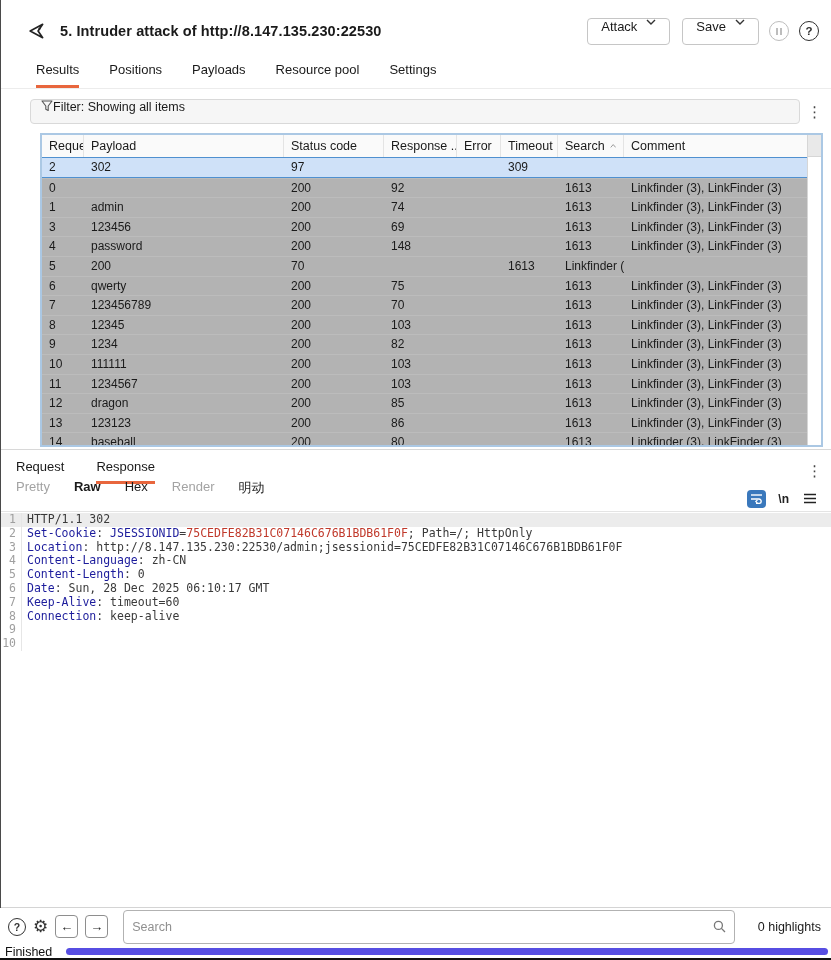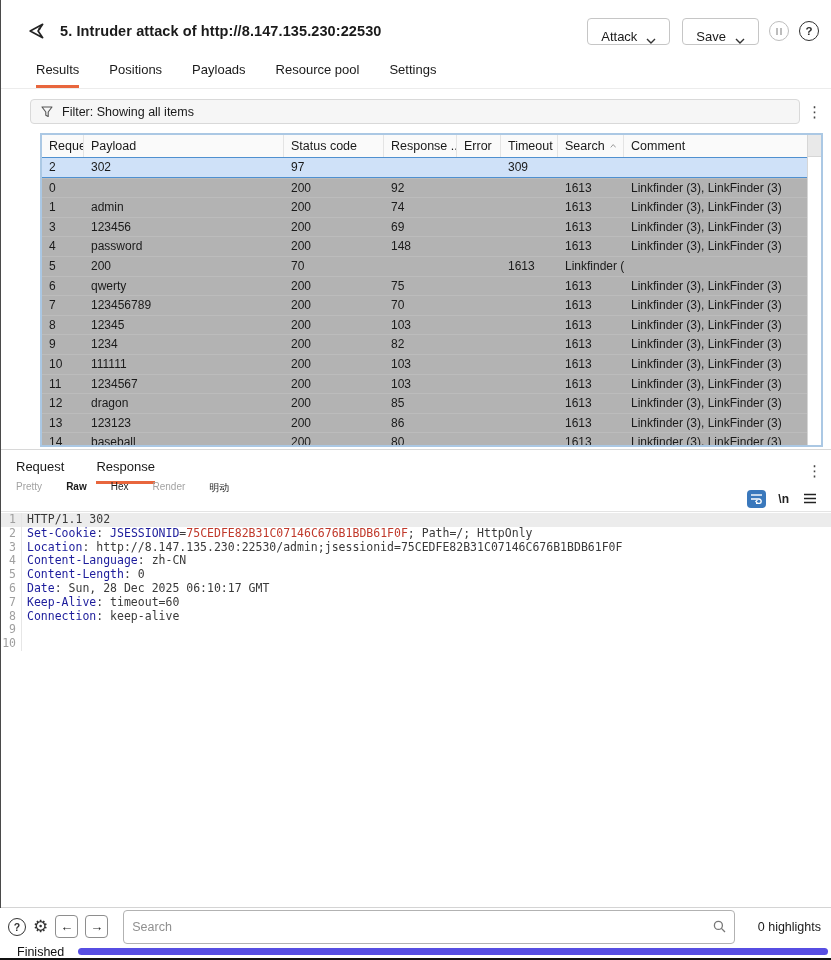--- a/index.html
+++ b/index.html
@@ -5,35 +5,35 @@
   * { margin:0; padding:0; box-sizing:border-box; }
   html,body { width:831px; height:960px; background:#fff; font-family:"Liberation Sans",sans-serif; color:#1a1a1a; }
   .window { position:relative; width:831px; height:960px; display:flex; flex-direction:column; background:#fff; overflow:hidden; }
   .left-edge { position:absolute; left:0; top:0; width:1px; height:908px; background:#4a4a4a; z-index:5; }
 
   
   .titlebar { display:flex; align-items:center; padding:16px 12px 6px 26px; height:52px; flex:none; }
   .burp-icon { width:20px; height:20px; margin-right:14px; flex:none; }
   .title { font-size:14.5px; font-weight:bold; letter-spacing:.1px; }
   .titlebar .spacer { flex:1; }
-  .hbtn { display:flex; align-items:flex-end; gap:9px; height:27px; padding:0 13px; border:1px solid #c6c6c6; border-radius:4px; background:#fff; font-size:13px; color:#1a1a1a; margin-left:12px; cursor:pointer; }
+  .hbtn { display:flex; align-items:flex-start; gap:9px; height:27px; padding:0 13px; border:1px solid #c6c6c6; border-radius:4px; background:#fff; font-size:13px; color:#1a1a1a; margin-left:12px; cursor:pointer; }
   .chev { width:10px; height:6px; }
   .circle-btn { width:20px; height:20px; border-radius:50%; display:flex; align-items:center; justify-content:center; margin-left:10px; flex:none; }
   .pause { border:1.6px solid #bdbdbd; gap:2px; }
   .pause i { display:block; width:2px; height:7px; background:#bdbdbd; }
   .help { border:1.6px solid #2f2f2f; font-size:11.5px; font-weight:bold; color:#2f2f2f; }
 
   
   .tabbar { display:flex; gap:30px; padding:10px 0 0 36px; border-bottom:1px solid #ececec; flex:none; }
   .tab { font-size:13px; padding-bottom:8px; border-bottom:3px solid transparent; cursor:pointer; white-space:nowrap; }
   .tab.active { border-bottom-color:#e8663d; }
 
   
   .filter-row { display:flex; align-items:center; margin:10px 10px 9px 30px; flex:none; }
-  .filter-box { flex:1; display:flex; align-items:center; gap:9px; height:25px; background:#f6f6f6; border:1px solid #d9d9d9; border-radius:4px; padding:0 10px; font-size:12.5px; }
+  .filter-box { flex:1; display:flex; height:25px; background:#f6f6f6; border:1px solid #d9d9d9; border-radius:4px; padding:0 10px; font-size:12.5px; }
   .funnel { width:12px; height:12px; flex:none; }
   .vdots { width:14px; text-align:center; font-size:15px; color:#444; letter-spacing:0; line-height:1; cursor:pointer; margin-left:7px; user-select:none; }
 
   
   .table-wrap { display:flex; margin:0 8px 0 40px; height:314px; border:2px solid #abc8e4; flex:none; overflow:hidden; background:#fff; }
   .grid-area { flex:1; overflow:hidden; }
   .trow { display:grid; grid-template-columns:42px 200px 100px 73px 44px 57px 66px 1fr; }
   .thead { background:#fafafa; }
   .thead .cell { font-size:12.5px; color:#1a1a1a; height:22px; line-height:22px; border-right:1px solid #e4e4e4; padding:0 7px; white-space:nowrap; overflow:hidden; display:flex; align-items:center; gap:5px; }
   .thead .cell:last-child { border-right:none; }
@@ -47,21 +47,21 @@
   
   .msg-tabbar { display:flex; align-items:flex-end; border-top:1px solid #d8d8d8; margin-top:2px; padding:9px 10px 0 16px; flex:none; }
   .msg-tabbar .tabs { display:flex; gap:32px; }
   .msg-tabbar .tab { font-size:13px; padding-bottom:7px; }
   .msg-tabbar .spacer { flex:1; }
   .msg-tabbar .vdots { margin-bottom:6px; }
 
   
   .sub-tabbar { display:flex; align-items:center; padding:6px 14px 0 16px; border-bottom:1px solid #e4e4e4; height:28px; flex:none; }
   .sub-tabs { display:flex; gap:24px; }
-  .stab { font-size:10px; padding-bottom:24px; border-bottom:2.5px solid transparent; cursor:pointer; }
+  .stab { font-size:13px; padding-bottom:24px; border-bottom:2.5px solid transparent; cursor:pointer; }
   .stab.active { border-bottom-color:#e8663d; font-weight:bold; }
   .stab.dim { color:#a3a3a3; }
   .sub-tabbar .spacer { flex:1; }
   .wrap-btn { width:19px; height:18px; background:#3a78bc; border-radius:4px; display:flex; align-items:center; justify-content:center; margin:0 12px 4px 0; cursor:pointer; }
   .nl-btn { font-size:12px; font-weight:bold; color:#222; margin:0 14px 4px 0; cursor:pointer; }
   .menu-btn { width:14px; margin-bottom:4px; cursor:pointer; }
 
   
   .editor { flex:1; overflow:hidden; font-family:"DejaVu Sans Mono",monospace; font-size:11.5px; padding-top:1px; }
   .ed-line { display:flex; line-height:13.8px; }
@@ -77,21 +77,21 @@
   .f-circle { width:18px; height:18px; border-radius:50%; border:1.6px solid #333; display:flex; align-items:center; justify-content:center; font-size:10.5px; font-weight:bold; color:#333; flex:none; cursor:pointer; }
   .gear { font-size:17px; color:#333; line-height:1; cursor:pointer; }
   .nav-btn { width:23px; height:23px; border:1px solid #8e8e8e; border-radius:4px; background:#fff; display:flex; align-items:center; justify-content:center; font-size:13px; color:#222; cursor:pointer; flex:none; }
   .search-box { flex:1; display:flex; align-items:center; height:26px; border:1px solid #b2b2b2; border-radius:4px; padding:16px 8px; margin:0 2px 0 8px; }
   .search-box input { flex:1; border:none; outline:none; font-size:12.5px; font-family:"Liberation Sans",sans-serif; color:#333; background:transparent; }
   .search-box input::placeholder { color:#909090; }
   .mag { width:13px; height:13px; flex:none; }
   .highlights { font-size:12.5px; padding:0 2px 0 14px; white-space:nowrap; }
 
   
-  .statusbar { display:flex; align-items:center; height:13px; padding-left:5px; flex:none;margin-left:12px; }
+  .statusbar { display:flex; align-items:center; height:13px; padding-left:5px; flex:none; }
   .status-label { font-size:12.5px; color:#111; }
   .progress { flex:1; height:7px; border-radius:4px; background:#574ee2; margin:0 3px 0 14px; }
   .bottom-line { height:2px; background:#111; flex:none; }
 </style>
 </head>
 <body>
 
 <div class="window">
   <div class="left-edge"></div>
 

